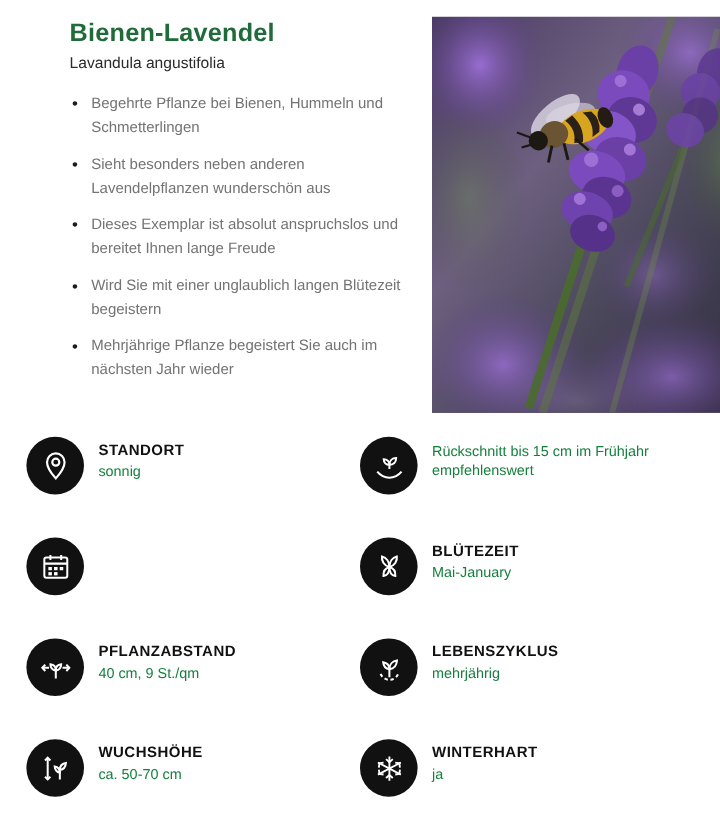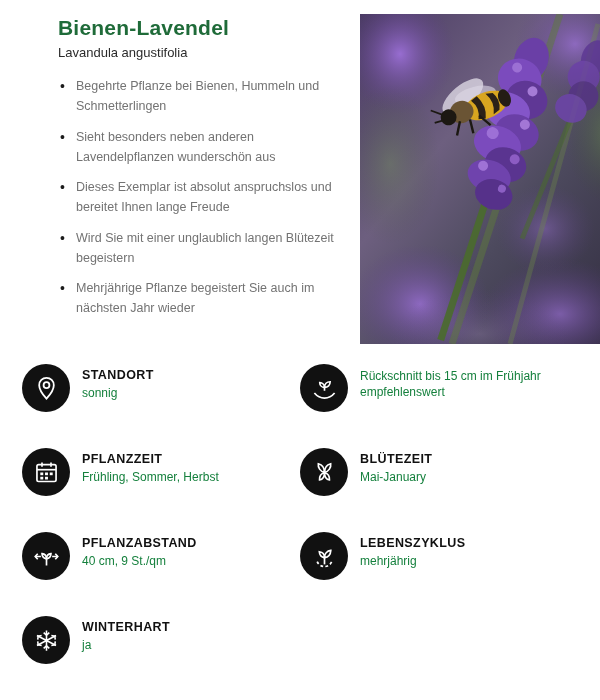--- a/index.html
+++ b/index.html
@@ -286,24 +286,20 @@
           <rect x="3.5" y="5" width="17" height="15" rx="1.5"></rect>
           <path d="M3.5 9.5h17"></path>
           <path d="M8 3.2v3.6M16 3.2v3.6"></path>
           <rect x="6.5" y="12" width="2.6" height="2.4" fill="#fff" stroke="none"></rect>
           <rect x="10.7" y="12" width="2.6" height="2.4" fill="#fff" stroke="none"></rect>
           <rect x="14.9" y="12" width="2.6" height="2.4" fill="#fff" stroke="none"></rect>
           <rect x="6.5" y="15.8" width="2.6" height="2.4" fill="#fff" stroke="none"></rect>
           <rect x="10.7" y="15.8" width="2.6" height="2.4" fill="#fff" stroke="none"></rect>
         </svg>
       </div>
-      <div class="attr-text">
-        <div class="attr-label">PFLANZZEIT</div>
-        <div class="attr-value">Frühling, Sommer, Herbst</div>
-      </div>
     </div>
 
     <div class="attr">
       <div class="badge">
         <svg viewBox="0 0 24 24" fill="none" stroke="#ffffff" stroke-width="1.5">
           <path d="M12 12c0-4 2.3-7 5.5-7.8C18 7.6 15.8 11 12 12z"></path>
           <path d="M12 12c0-4-2.3-7-5.5-7.8C6 7.6 8.2 11 12 12z"></path>
           <path d="M12 12c2.8.8 4.6 3.4 4.4 6.6C13.4 18.3 12 15.4 12 12z"></path>
           <path d="M12 12c-2.8.8-4.6 3.4-4.4 6.6C10.6 18.3 12 15.4 12 12z"></path>
         </svg>
@@ -338,20 +334,35 @@
           <path d="M12 13v6"></path>
           <path d="M5.5 16.5a7 7 0 0 0 13 0" stroke-dasharray="2.5 2"></path>
         </svg>
       </div>
       <div class="attr-text">
         <div class="attr-label">LEBENSZYKLUS</div>
         <div class="attr-value">mehrjährig</div>
       </div>
     </div>
 
+    <div class="attr">
+      <div class="badge">
+        <svg viewBox="0 0 24 24" fill="none" stroke="#ffffff" stroke-width="1.5">
+          <path d="M6 4v16"></path>
+          <path d="M4 6l2-2 2 2M4 18l2 2 2-2"></path>
+          <path d="M15 20v-7"></path>
+          <path d="M15 13c0-2.8 1.8-4.8 4.5-5.2C19.3 10.6 17.7 12.7 15 13z"></path>
+          <path d="M15 15c0-2.4-1.5-4.1-3.8-4.5.2 2.3 1.6 4.1 3.8 4.5z"></path>
+        </svg>
+      </div>
+      <div class="attr-text">
+        <div class="attr-label">WUCHSHÖHE</div>
+        <div class="attr-value">ca. 50-70 cm</div>
+      </div>
+    </div>
 
     <div class="attr">
       <div class="badge">
         <svg viewBox="0 0 24 24" fill="none" stroke="#ffffff" stroke-width="1.4">
           <path d="M12 3v18M3.5 7.5l17 9M20.5 7.5l-17 9"></path>
           <path d="M9.5 5L12 7.2 14.5 5M9.5 19l2.5-2.2 2.5 2.2"></path>
           <path d="M4.2 11.2l.4-3.1 3.1-.5M19.8 12.8l-.4 3.1-3.1.5"></path>
           <path d="M19.8 11.2l-.4-3.1-3.1-.5M4.2 12.8l.4 3.1 3.1.5"></path>
         </svg>
       </div>

